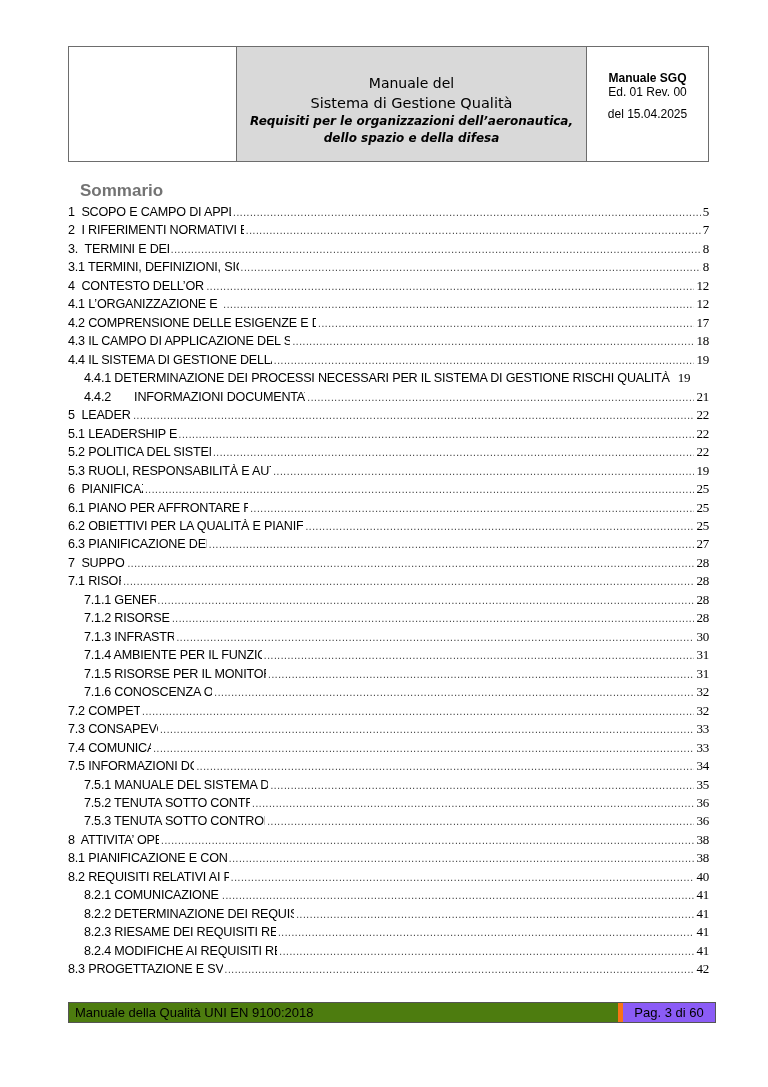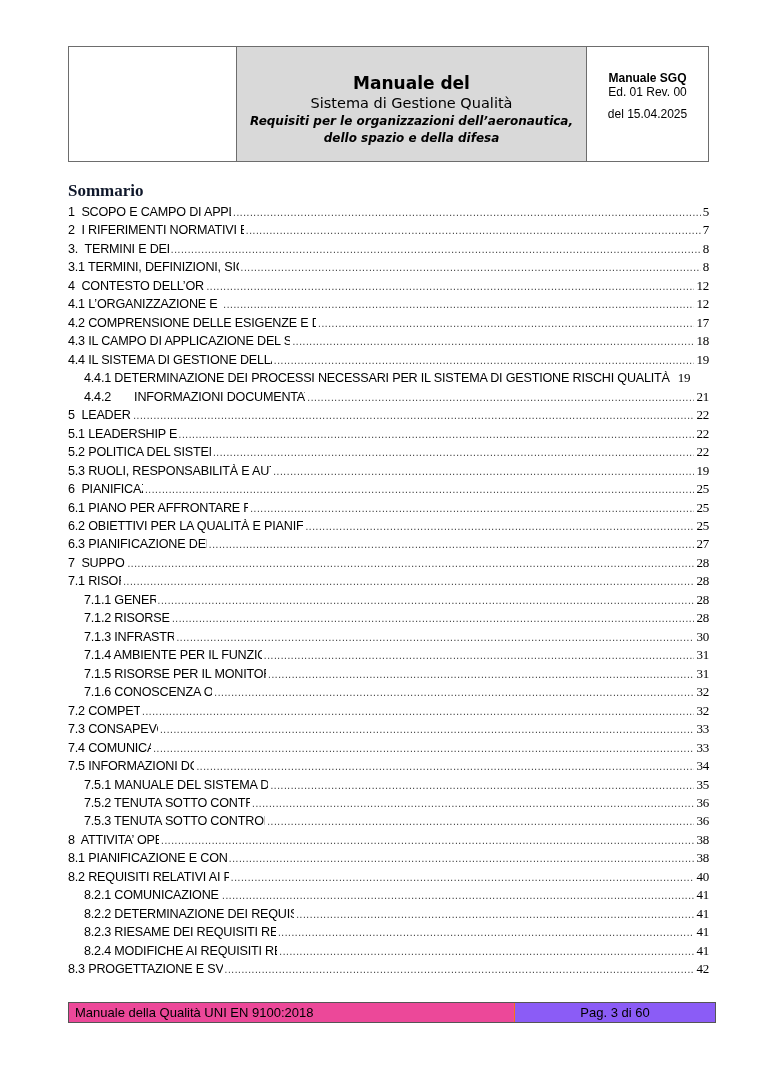--- a/index.html
+++ b/index.html
@@ -7,47 +7,47 @@
          font-family: "Liberation Sans", sans-serif; color: #000; }
 
   
   .hdr { position: absolute; left: 68px; top: 46px; width: 641px; height: 116px;
          border: 1px solid #6d6d6d; display: flex; box-sizing: border-box; }
   .hdr-logo { width: 167px; border-right: 1px solid #6d6d6d; background: #fff; }
   .hdr-title { width: 350px; border-right: 1px solid #6d6d6d; background: #d9d9d9;
                display: flex; flex-direction: column; align-items: center; justify-content: flex-end;
                padding-bottom: 14px; box-sizing: border-box; text-align: center;
                font-family: "DejaVu Sans", sans-serif; }
-  .hdr-title .t1 { font-size: 17px; font-weight: bold; line-height: 20px; text-align: right; }
+  .hdr-title .t1 { font-size: 14px; font-weight: normal; line-height: 20px; text-align: right; }
   .hdr-title .t2 { font-size: 14.5px; line-height: 20px; }
   .hdr-title .t3 { font-size: 12px; font-style: italic; font-weight: bold; line-height: 17px; padding: 0 6px; }
   .hdr-meta { flex: 1; display: flex; flex-direction: column; align-items: center;
               font-family: "Liberation Sans", sans-serif; font-size: 12px; }
   .hdr-meta .m1 { font-weight: bold; margin-top: 24px; }
   .hdr-meta .m2 { font-weight: normal; }
   .hdr-meta .m3 { margin-top: 8px; }
 
   
-  .toc-title { position: absolute; left: 68px; top: 181px; font-family: Liberation Serif, serif;
-               font-weight: bold; font-size: 17px; color: #0f172a; }
+  .toc-title { position: absolute; left: 80px; top: 181px; font-family: Liberation Sans, sans-serif;
+               font-weight: bold; font-size: 17px; color: #737373; }
   .toc { position: absolute; left: 68px; top: 204px; width: 641px; margin: 0; padding: 0; list-style: none; }
   .toc li { display: flex; align-items: baseline; height: 18.48px; font-size: 12.6px;
             font-family: "Liberation Sans", sans-serif; white-space: nowrap; letter-spacing: -0.2px; }
   .toc li.l2 { padding-left: 16px; }
   .toc .txt { flex: 0 1 auto; overflow: hidden; }
   .toc .dots { flex: 1 1 auto; overflow: hidden; margin: 0 2px; color: #333; letter-spacing: 0.6px; font-size: 10px; }
   .toc .dots::before { content: "................................................................................................................................................................................................................................................"; }
   .toc li.nodots .dots { flex: 0 0 4px; }
   .toc li.nodots .dots::before { content: ""; }
   .toc .pg { flex: 0 0 auto; font-family: "Liberation Serif", serif; font-size: 13px; text-align: right; }
 
   
   .ftr { position: absolute; left: 68px; top: 1002px; width: 648px; height: 21px;
          border: 1px solid #555; display: flex; box-sizing: border-box; font-size: 13px; }
-  .ftr-left { width: 446px; background: #ec4899; border-right: 1px solid #f97316; padding-left: 6px;
+  .ftr-left { width: 554px; background: #4d7c0f; border-right: 5px solid #f97316; padding-left: 6px;
               display: flex; align-items: center; box-sizing: border-box; }
   .ftr-right { flex: 1; display: flex; align-items: center; justify-content: center; background: #8b5cf6; }
 </style>
 </head>
 <body>
 
 <div class="hdr">
   <div class="hdr-logo"></div>
   <div class="hdr-title">
     <div class="t1">Manuale del</div>

